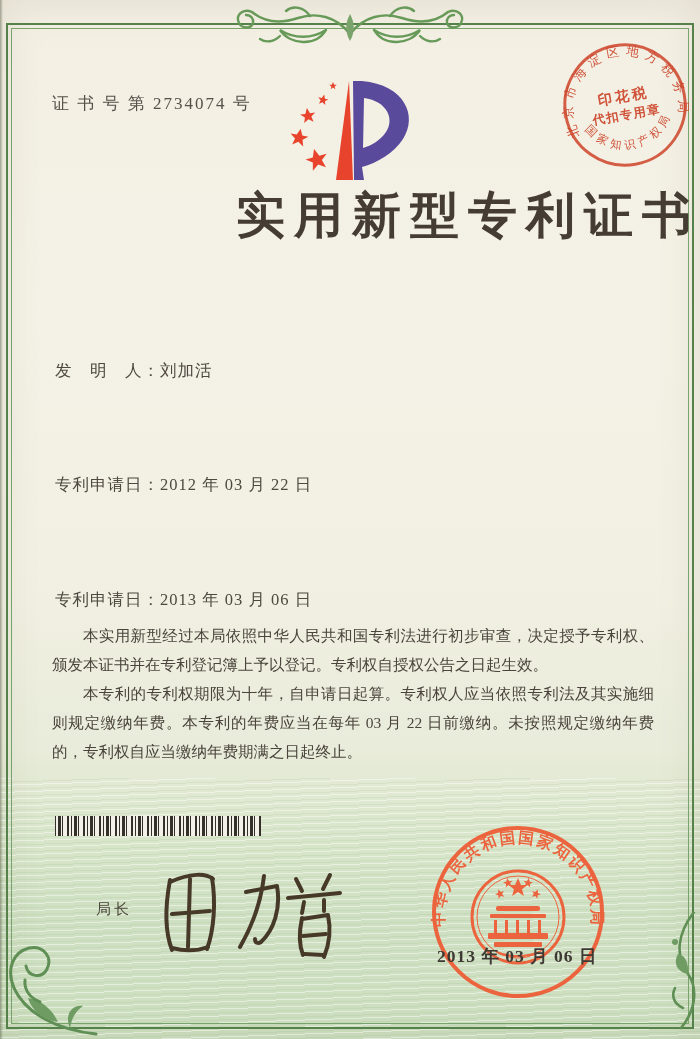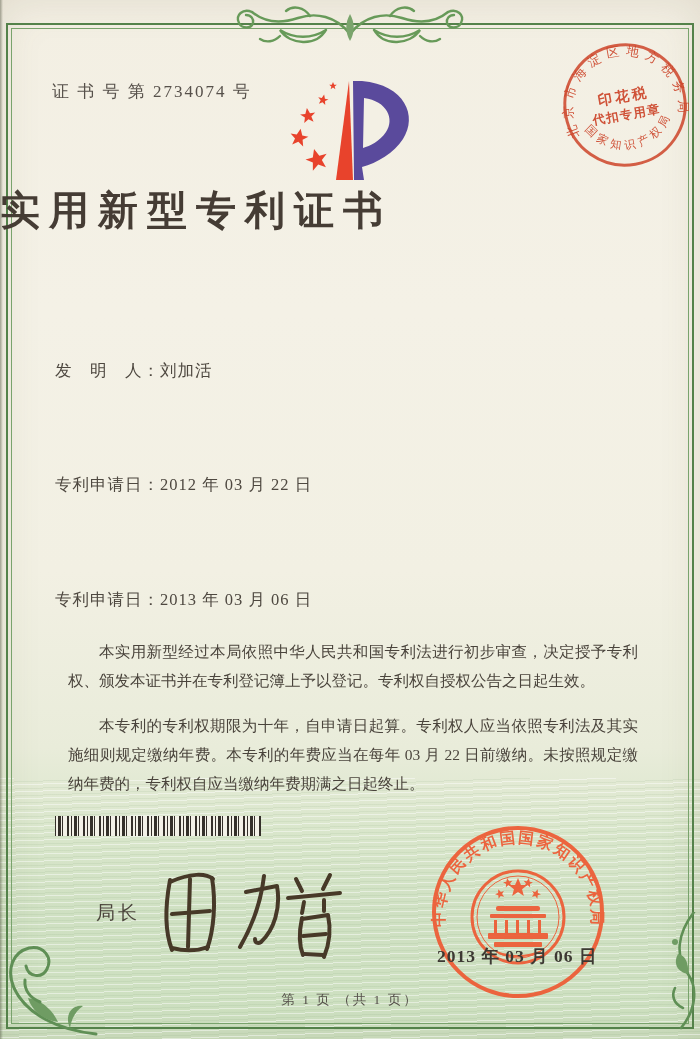--- a/index.html
+++ b/index.html
@@ -9,32 +9,32 @@
     background:linear-gradient(180deg,#f3efe3 0%,#f4f1e6 30%,#f2f0e3 55%,#e9ecda 72%,#d9e6cb 80%,#cfe0c2 88%,#cde0c0 100%);
     box-shadow:inset 0 0 40px rgba(120,110,80,.15);
   }
   .abs{position:absolute;}
   .waves{left:0;right:0;top:778px;bottom:0;
     background:repeating-linear-gradient(178deg,rgba(255,255,255,.45) 0 1px,rgba(255,255,255,0) 1px 4px,rgba(110,150,100,.10) 4px 5px,rgba(255,255,255,0) 5px 7px);
     z-index:1;}
   .paper-edge{left:0;top:0;bottom:0;width:3px;background:linear-gradient(90deg,rgba(70,75,55,.45),rgba(70,75,55,0));z-index:9;}
   .frame-outer{left:6px;top:23px;right:6px;bottom:10px;border:2px solid #54824a;z-index:2;}
   .frame-inner{left:11px;top:28px;right:11px;bottom:15px;border:1px solid #79a36c;z-index:2;}
-  .cert-no{left:52px;top:80px;font-size:17px;letter-spacing:2px;color:#56504a;z-index:4;}
-  .title{left:0;right:0;top:183px;text-align:left;font-size:40px;font-weight:bold;letter-spacing:9px;color:#453c34;z-index:4;}
+  .cert-no{left:52px;top:92px;font-size:17px;letter-spacing:2px;color:#56504a;z-index:4;}
+  .title{left:0;right:0;top:183px;text-align:right;font-size:49px;font-weight:bold;letter-spacing:9px;color:#453c34;z-index:4;}
   .field{left:55px;font-size:16.5px;color:#4e4840;letter-spacing:1px;z-index:4;white-space:nowrap;}
   .redacted{display:inline-block;vertical-align:middle;width:280px;height:24px;margin-top:-4px;position:relative;
     background:linear-gradient(90deg,rgba(240,238,230,.2),#fbfaf5 18%,#fefdfa 45%,#f7f5ee 70%,rgba(244,242,234,.55));
     border-radius:2px;box-shadow:0 0 4px rgba(255,255,255,.9);}
   .redacted i{position:absolute;bottom:4px;height:3px;background:#d9d6cd;filter:blur(1.5px);border-radius:2px;}
   .body-text{left:52px;right:46px;top:621px;z-index:4;color:#4a443c;}
-  .body-text p{margin:16px;text-indent:2em;font-size:15.5px;line-height:29px;text-align:justify;}
+  .body-text p{margin:0;text-indent:2em;font-size:15.5px;line-height:29px;text-align:justify;}
   .barcode{left:55px;top:816px;width:206px;height:20px;z-index:4;background:
     repeating-linear-gradient(90deg,#35302a 0 1px,#f3f1e7 1px 3px,#35302a 3px 6px,#f3f1e7 6px 7px,#35302a 7px 8px,#f3f1e7 8px 12px,#35302a 12px 14px,#f3f1e7 14px 16px);}
-  .director{left:96px;top:900px;font-size:19px;color:#4b453c;letter-spacing:3px;z-index:4;}
+  .director{left:96px;top:900px;font-size:15px;color:#4b453c;letter-spacing:3px;z-index:4;}
   .sig{left:150px;top:852px;z-index:4;}
   .sig-name-sr{position:absolute;width:1px;height:1px;overflow:hidden;clip-path:inset(50%);}
   .seal{left:428px;top:822px;z-index:5;}
   .seal-date{left:437px;top:944px;font-size:17.5px;letter-spacing:1px;color:#3d3933;z-index:6;font-weight:bold;}
   .footer{left:0;right:0;top:991px;text-align:center;font-size:13.5px;color:#55504a;letter-spacing:2px;z-index:4;}
   .stamp{left:556px;top:36px;z-index:5;}
   .logo{left:253px;top:76px;z-index:4;}
   .orn-top{left:222px;top:2px;z-index:3;}
   .orn-bl{left:-4px;top:942px;z-index:3;}
   .orn-r{left:663px;top:912px;z-index:3;}
@@ -187,15 +187,14 @@
         <rect x="110" y="98" width="3" height="13"></rect>
         <rect x="60" y="111" width="60" height="6" rx="1"></rect>
         <rect x="66" y="120" width="48" height="5" rx="1"></rect>
         <path d="M66 128 q 24 10 48 0 q -4 7 -24 7 q -20 0 -24 -7 Z"></path>
       </g>
     </g>
   </svg>
 
   <div class="abs seal-date">2013 年 03 月 06 日</div>
 
-  <div class="abs footer">第 1 页 （共 1 页）</div>
 
 </div>
 
 </body></html>

